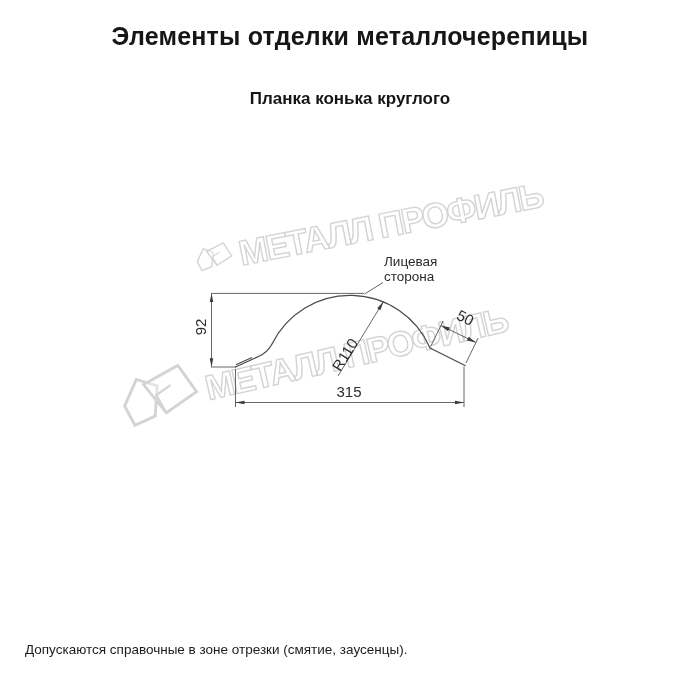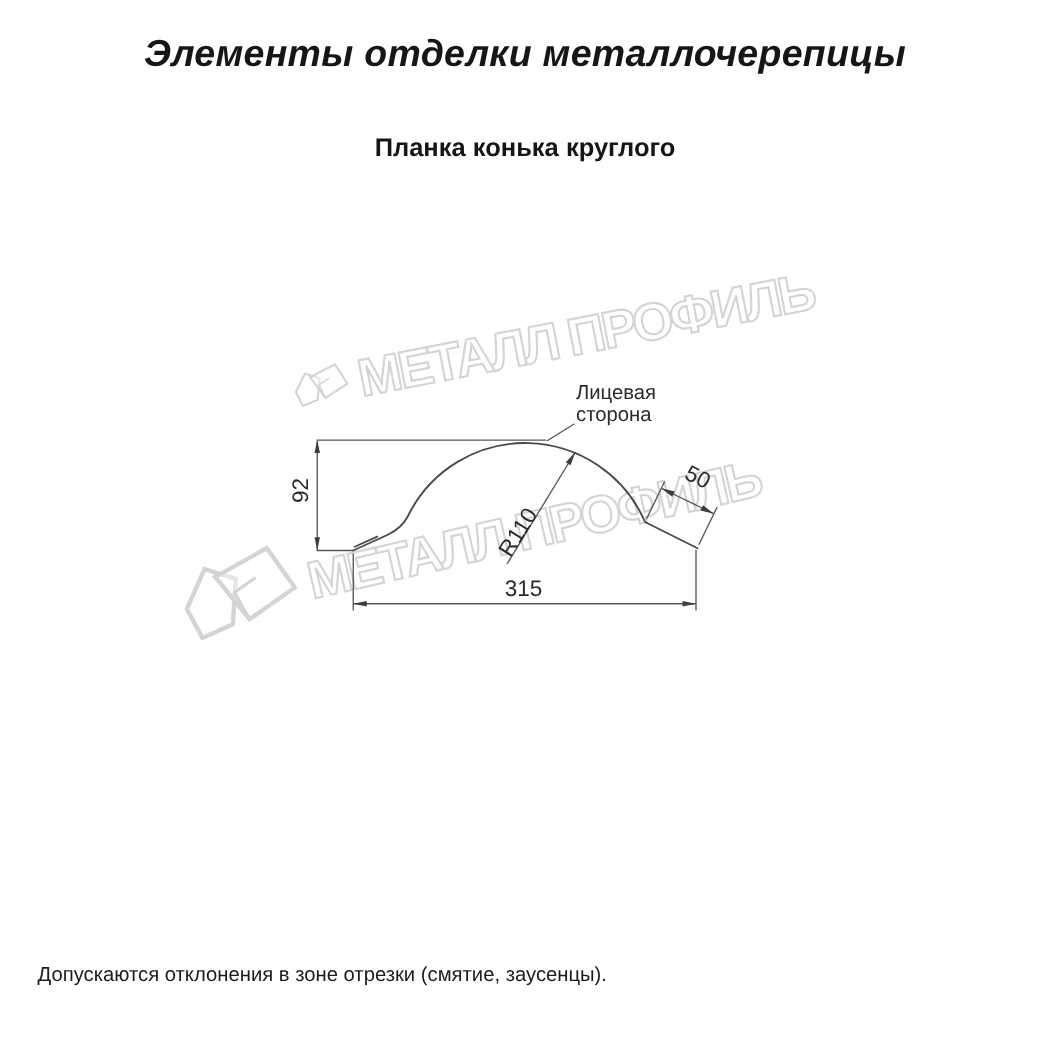--- a/index.html
+++ b/index.html
@@ -16,21 +16,20 @@
   .page-title {
     position: absolute;
     top: 22px;
     left: 0;
     width: 700px;
     text-align: center;
     font-size: 25px;
     font-weight: bold;
     color: #161616;
     letter-spacing: 0.2px;
-    font-style: italic;
   }
   .subtitle {
     position: absolute;
     top: 89px;
     left: 0;
     width: 700px;
     text-align: center;
     font-size: 17px;
     font-weight: bold;
     color: #161616;
@@ -149,14 +148,14 @@
   <text class="dim-text" transform="translate(349.5,357.5) rotate(-58)" text-anchor="middle">R110</text>
 
   <g>
     <line stroke="#565656" stroke-width="0.9" x1="383" y1="282.5" x2="364.5" y2="294"></line>
     <text class="label-text" x="384" y="266">Лицевая</text>
     <text class="label-text" x="384" y="280.5">сторона</text>
   </g>
 </svg>
 
 <div class="footer-note">
-  <div>Допускаются отклонения в зоне отрезки (смятие, заусенцы).</div>
+  <div>Допускаются справочные в зоне отрезки (смятие, заусенцы).</div>
 </div>
 
 </body></html>

